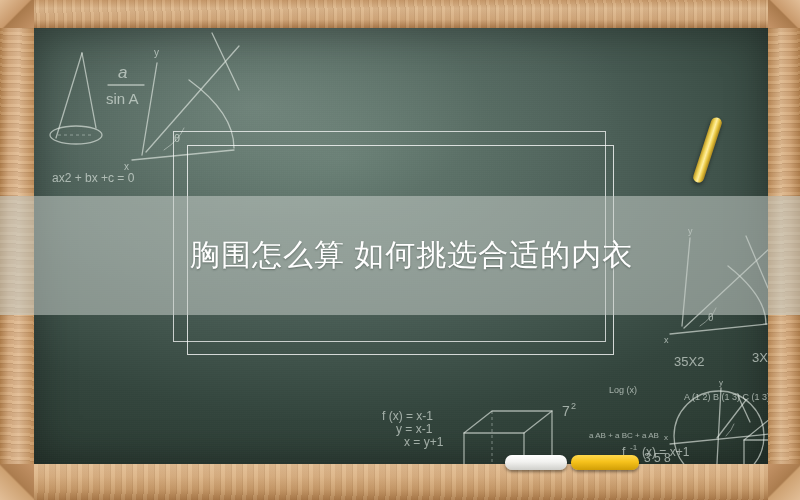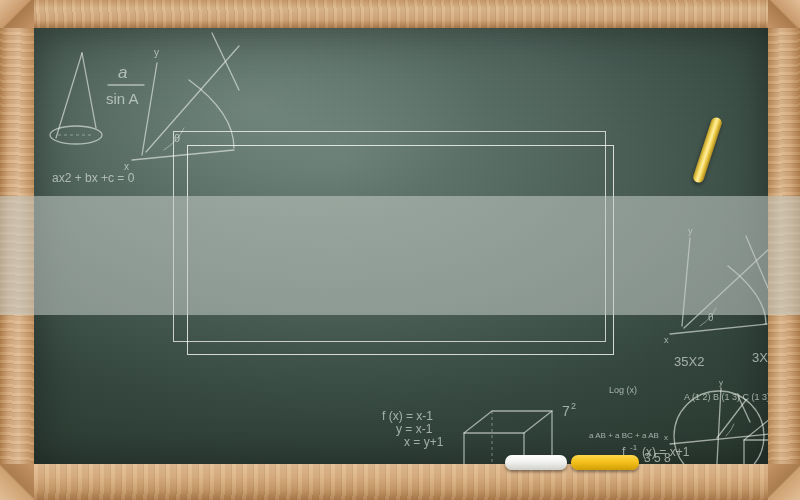--- a/index.html
+++ b/index.html
@@ -258,17 +258,18 @@
 
     </div>
 
     <div class="rect-outer"></div>
     <div class="rect-inner"></div>
 
     <div class="chalk-stick"></div>
   </div>
 
   <div class="band"></div>
+  <div class="band-title">胸围怎么算 如何挑选合适的内衣</div>
 
   <div class="tray-chalk-white"></div>
   <div class="tray-chalk-yellow"></div>
 
 </div>
 
 </body></html>

